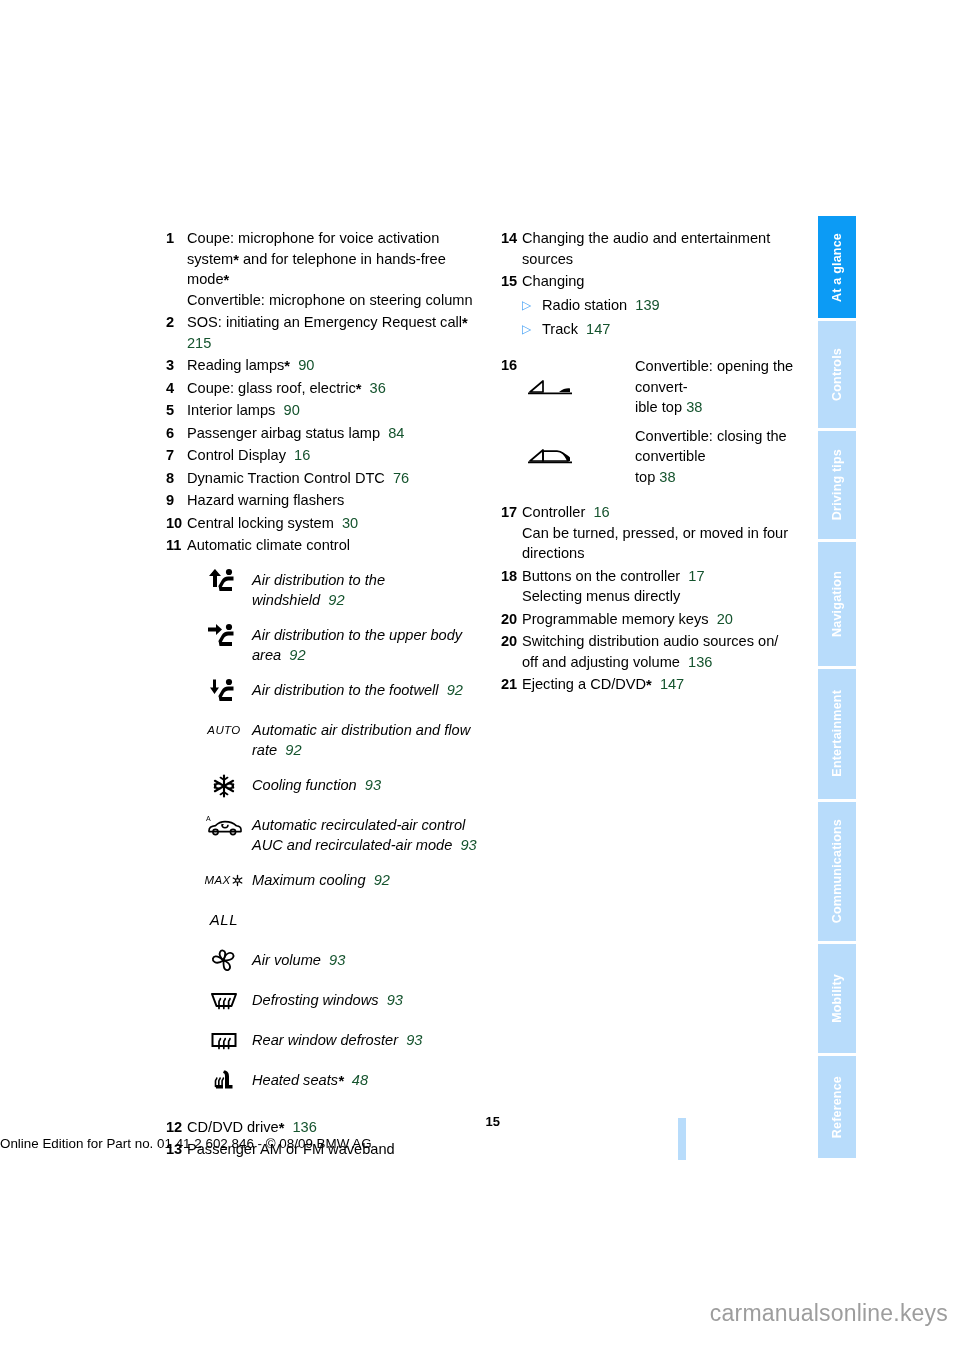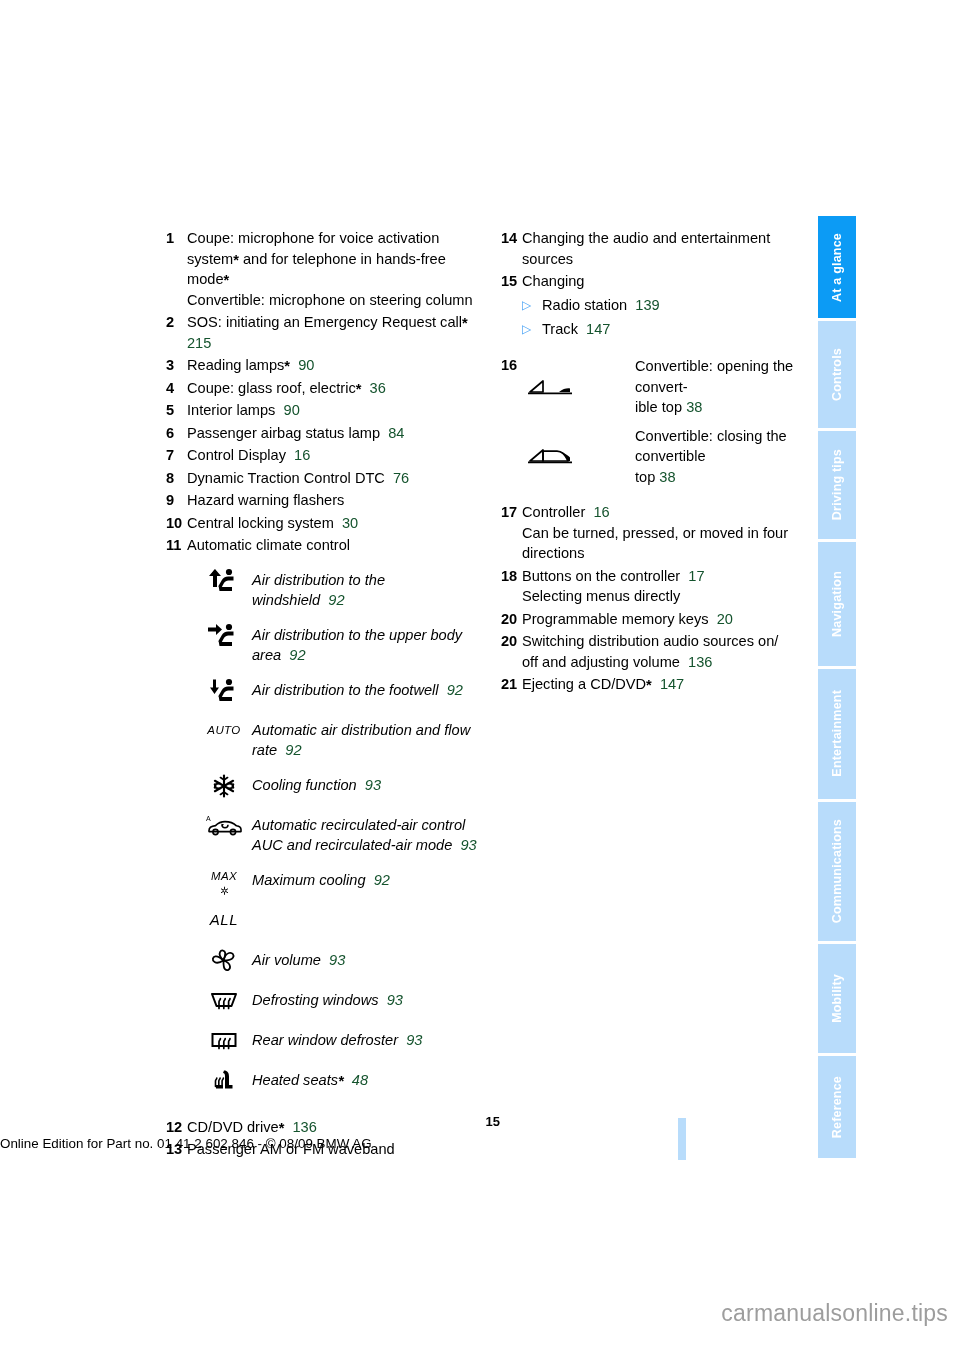--- a/index.html
+++ b/index.html
@@ -380,21 +380,21 @@
             <path d="M18 11.8 C18 13.6 19.4 14.8 21 14.8 C22.6 14.8 24 13.6 24 11.8" fill="none" stroke="#000" stroke-width="1.5"></path>
             <path d="M18.1 13.6 L17.2 10.8 L20 11.3 Z" fill="#000"></path>
           </svg>
         </span>
         <span class="tx">
           <span>Automatic recirculated-air control</span><br><span>AUC and recirculated-air mode</span>&nbsp; <span class="pg">93</span>
         </span>
       </div>
 
       <div class="icon-row">
-        <span class="ic" style="flex-direction:column;">
+        <span class="ic" style="flex-direction:row;">
           <span class="icon-text">MAX</span>
           <svg width="13" height="13" viewBox="0 0 13 13">
             <g stroke="#000" stroke-width="1.3" stroke-linecap="round">
               <line x1="6.5" y1="1.5" x2="6.5" y2="11.5"></line>
               <line x1="2.2" y1="4" x2="10.8" y2="9"></line>
               <line x1="2.2" y1="9" x2="10.8" y2="4"></line>
             </g>
             <circle cx="6.5" cy="6.5" r="1.9" fill="#fff" stroke="#000" stroke-width="1.1"></circle>
           </svg>
         </span>
@@ -570,15 +570,15 @@
     </div>
 
     <div id="footer">
       <div id="page-number">15</div>
       <div id="footer-line">Online Edition for Part no. 01 41 2 602 846 - © 08/09 BMW AG</div>
     </div>
   </div>
 
   <div id="footer-bar"></div>
 
-  <div id="watermark">carmanualsonline.tips</div>
+  <div id="watermark">carmanualsonline.keys</div>
 
 </div>
 
 </body></html>

